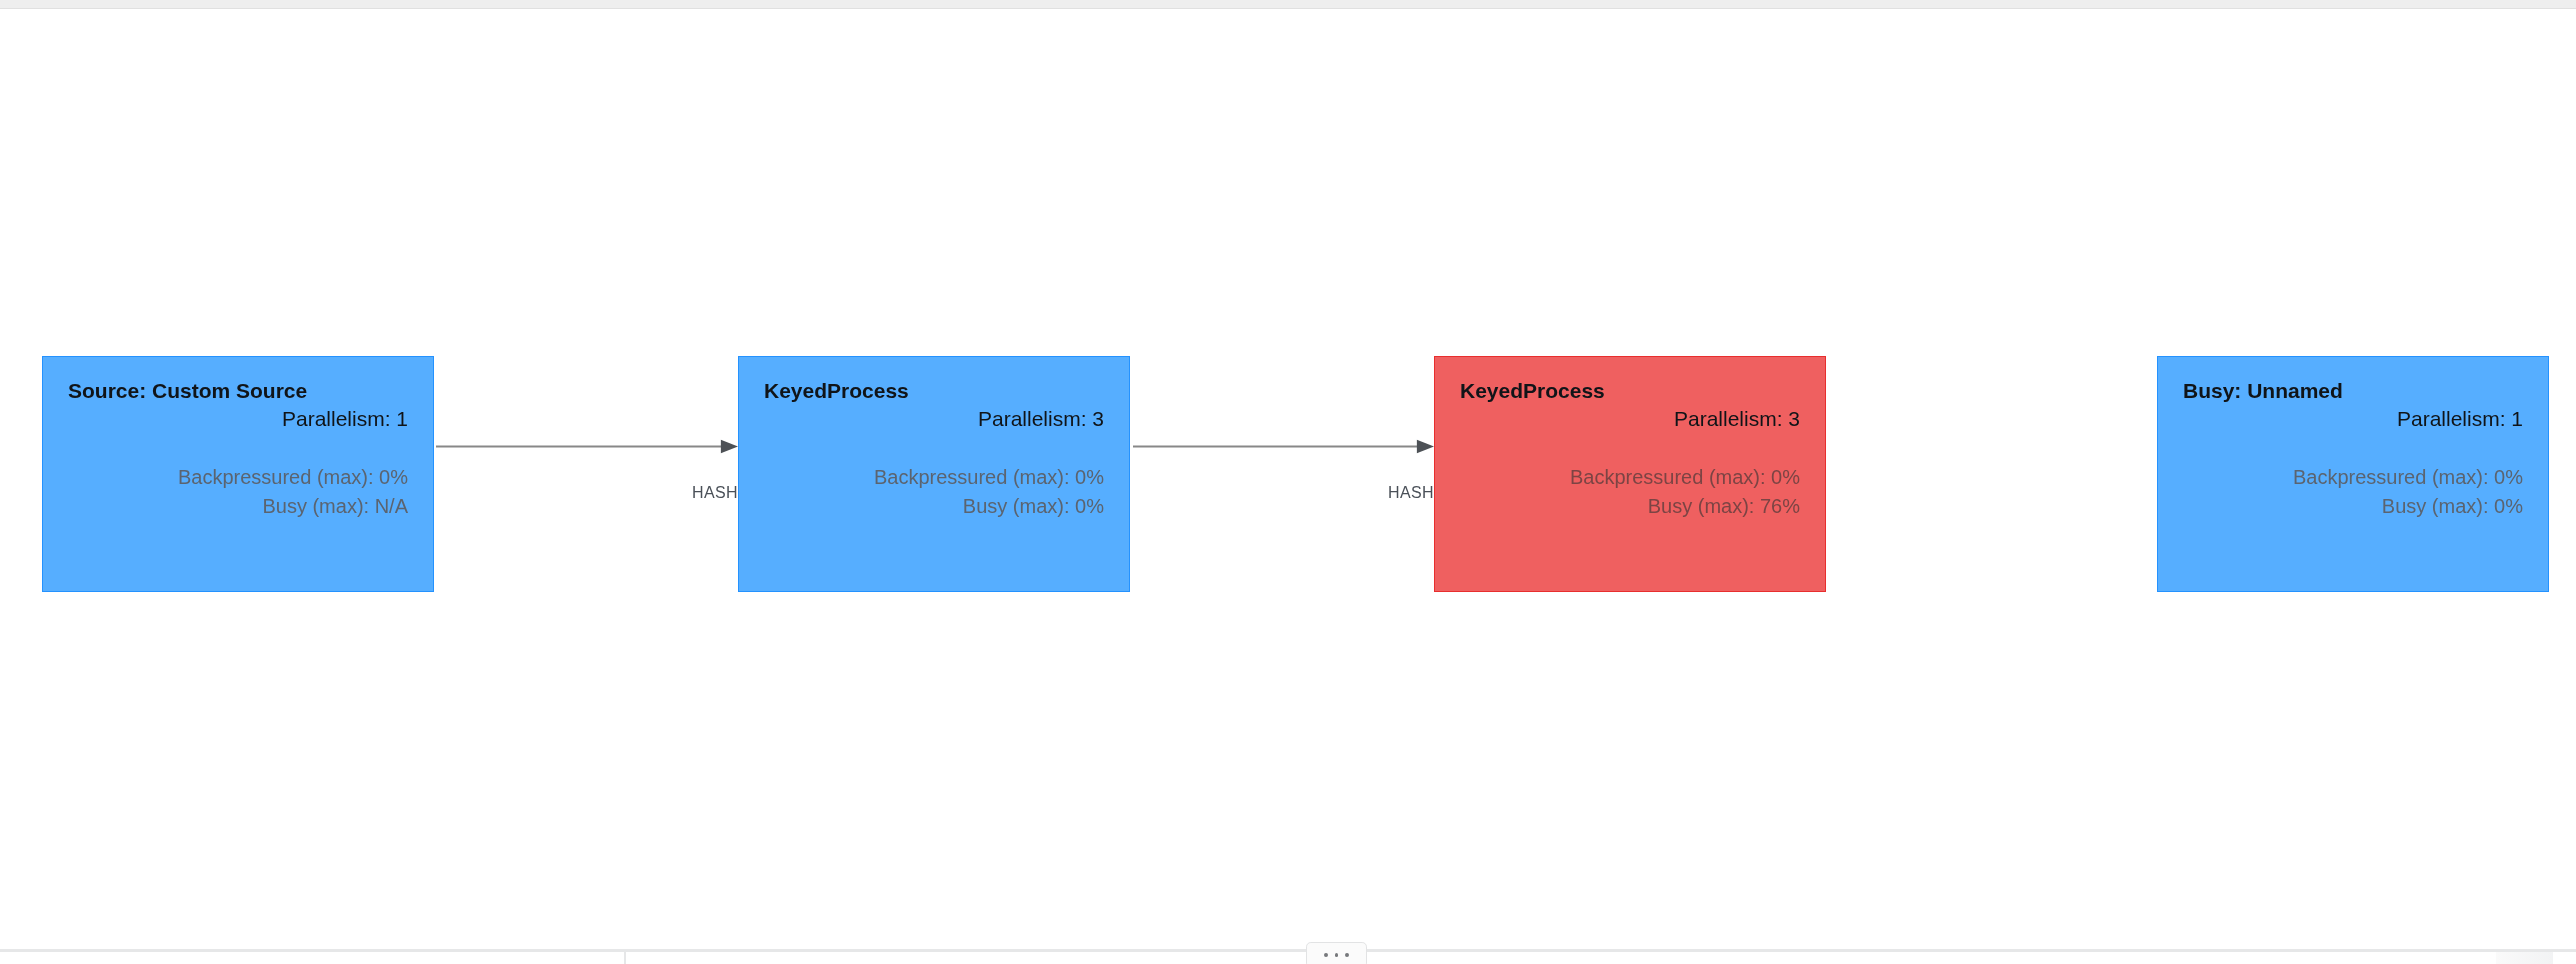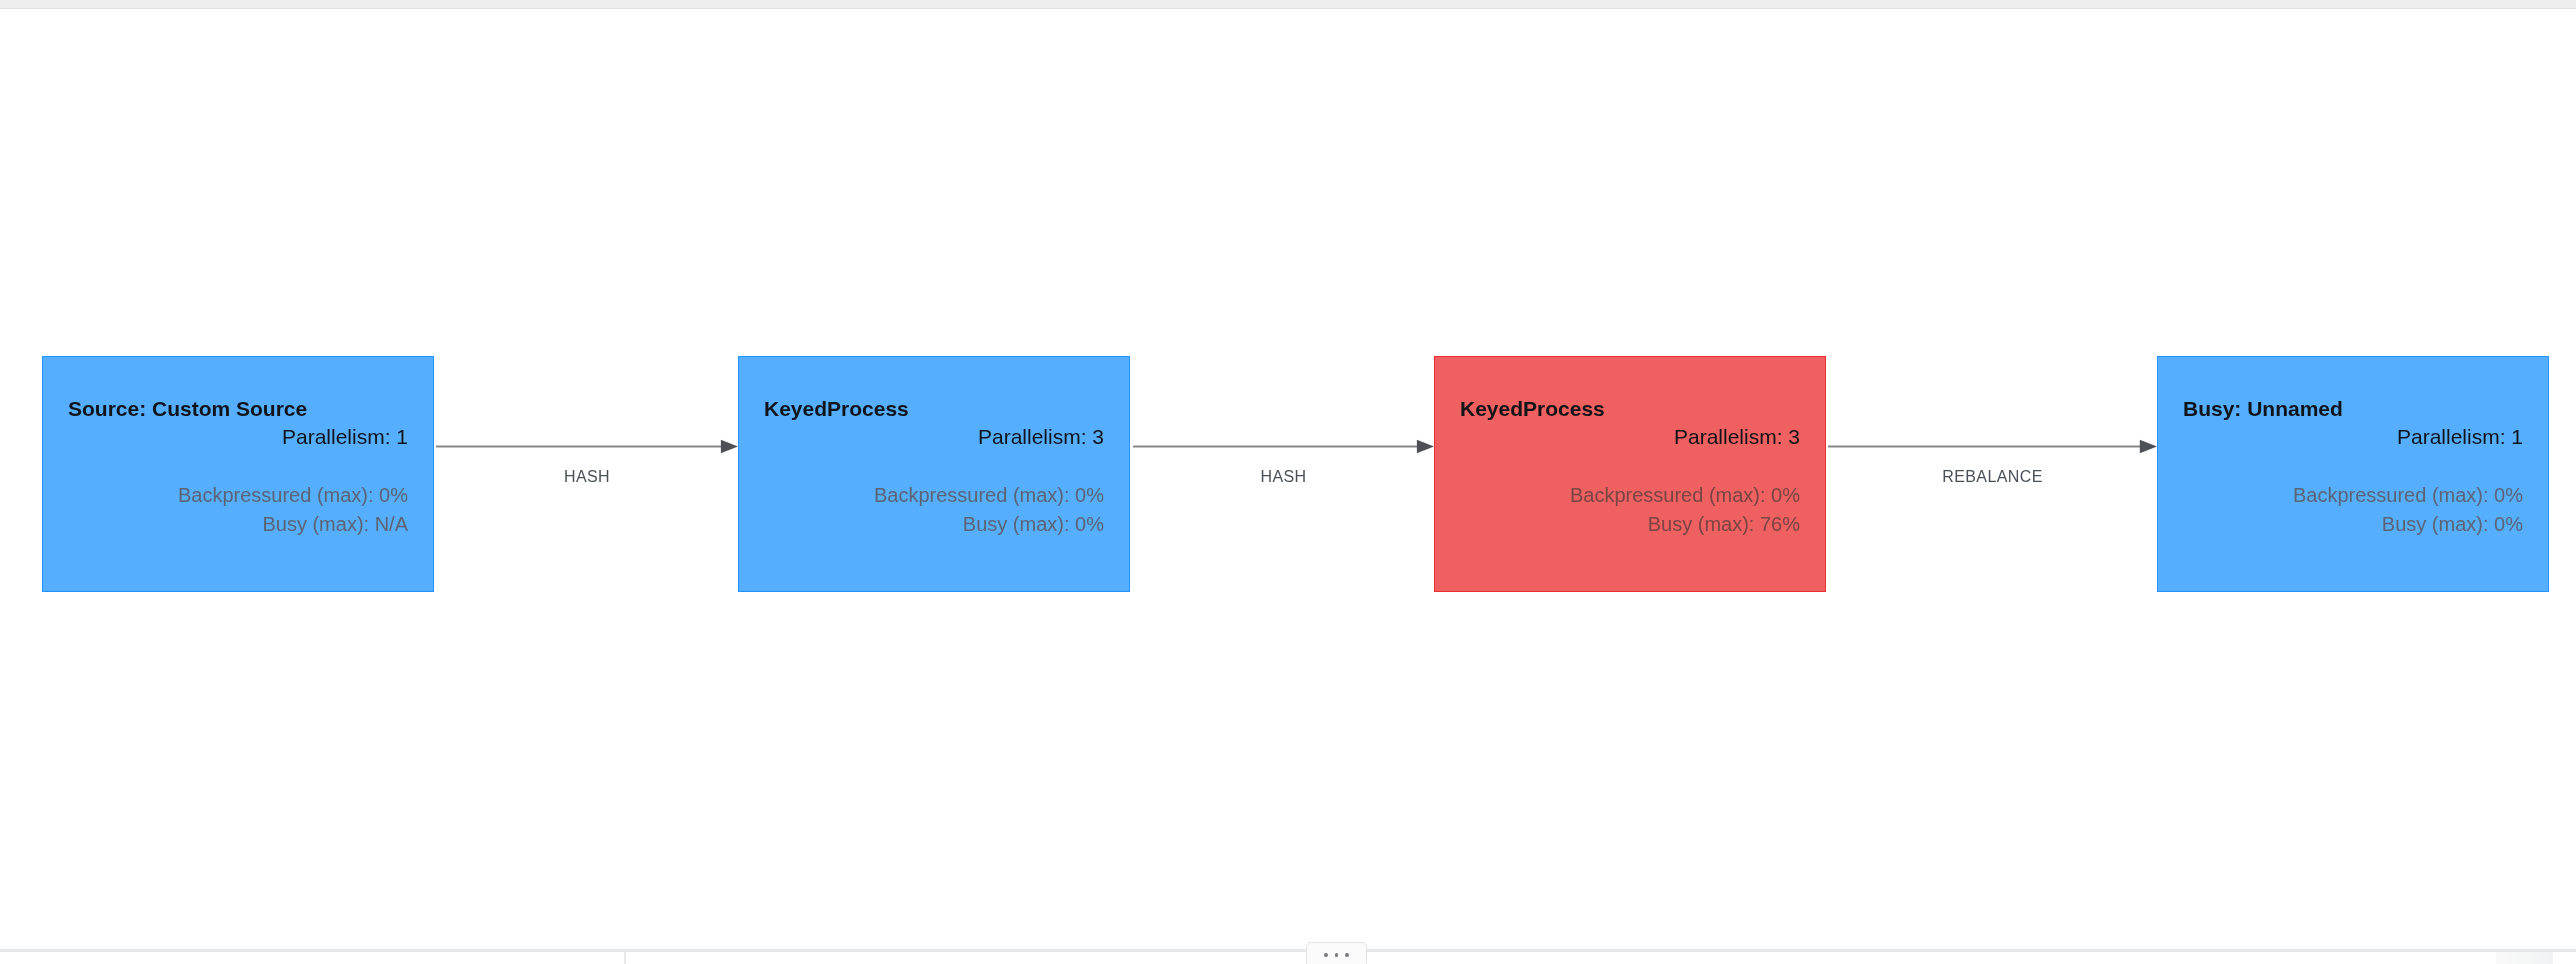--- a/index.html
+++ b/index.html
@@ -32,21 +32,21 @@
     left: 0; top: 8.6px;
     width: 2576px;
     height: 928px;
     background: #ffffff;
   }
 
   
   .jobgraph-node {
     position: absolute;
     box-sizing: border-box;
-    padding: 39px 25px 0 25px;
+    padding: 21px 25px 0 25px;
     overflow: hidden;
   }
   .jobgraph-node.state-ok {
     background: #56aeff;
     border: 1.9px solid #2492ff;
   }
   .jobgraph-node.state-busy {
     background: #ef6060;
     border: 1.9px solid #e82e2e;
   }
@@ -86,24 +86,24 @@
     height: 95px;
   }
   .jobgraph-edge svg {
     position: absolute;
     left: 0; top: 0;
     display: block;
     overflow: visible;
   }
   .edge-label {
     position: absolute;
-    top: 36px;
+    top: 52px;
     left: 0;
     width: 100%;
-    text-align: center;
+    text-align: right;
     font-size: 16px;
     letter-spacing: 0.4px;
     color: #4a5058;
     white-space: nowrap;
   }
 
   
   #bottom-splitter {
     position: absolute;
     left: 0;
@@ -171,27 +171,20 @@
       </svg>
       <div class="edge-label">HASH</div>
     </div>
     <div class="jobgraph-edge" style="left: 1133px; top: 423px; width: 301px;">
       <svg width="301" height="29" viewBox="0 0 316 30">
         <line x1="0" y1="15" x2="300" y2="15" stroke="#888888" stroke-width="2.2"></line>
         <polygon points="298,8 316,15 298,22" fill="#4d5156"></polygon>
       </svg>
       <div class="edge-label">HASH</div>
     </div>
-    <div class="jobgraph-edge" style="left: 1828px; top: 423px; width: 329px;">
-      <svg width="329" height="29" viewBox="0 0 345 30">
-        <line x1="0" y1="15" x2="329" y2="15" stroke="#888888" stroke-width="2.2"></line>
-        <polygon points="327,8 345,15 327,22" fill="#4d5156"></polygon>
-      </svg>
-      <div class="edge-label">REBALANCE</div>
-    </div>
     <div class="jobgraph-node state-ok" style="left: 42px; top: 347px; width: 392px; height: 236px;">
       <div class="node-name">Source: Custom Source</div>
       <div class="node-parallelism">Parallelism: 1</div>
       <div class="node-metrics">
         <div class="node-metric-line">Backpressured (max): 0%</div>
         <div class="node-metric-line">Busy (max): N/A</div>
       </div>
     </div>
     <div class="jobgraph-node state-ok" style="left: 738px; top: 347px; width: 392px; height: 236px;">
       <div class="node-name">KeyedProcess</div>

